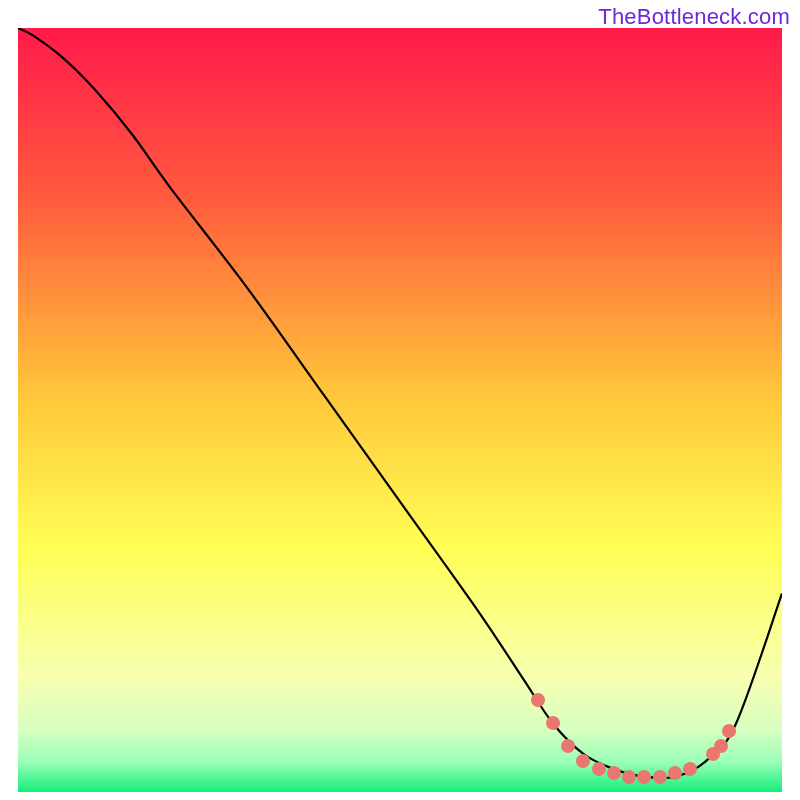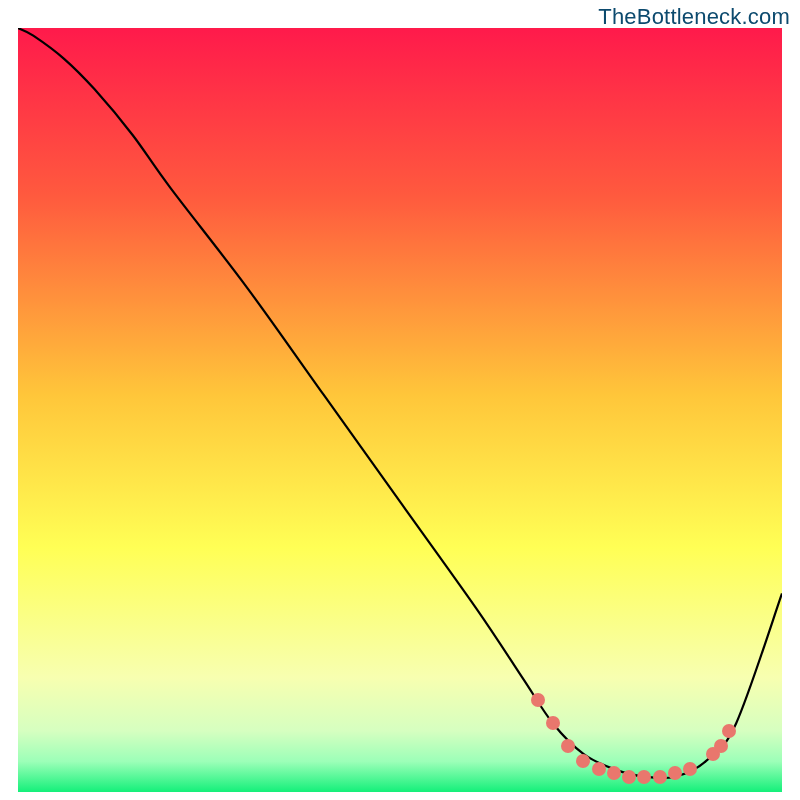--- a/index.html
+++ b/index.html
@@ -9,21 +9,21 @@
     width: 800px;
     height: 800px;
     background: #ffffff;
   }
   .watermark {
     position: absolute;
     top: 4px;
     right: 10px;
     font-family: Arial, Helvetica, sans-serif;
     font-size: 22px;
-    color: #0c4a6e;
+    color: #6d28d9;
     font-weight: 400;
     letter-spacing: 0.2px;
   }
   .plot-area {
     position: absolute;
     left: 18px;
     top: 28px;
     width: 764px;
     height: 764px;
   }

